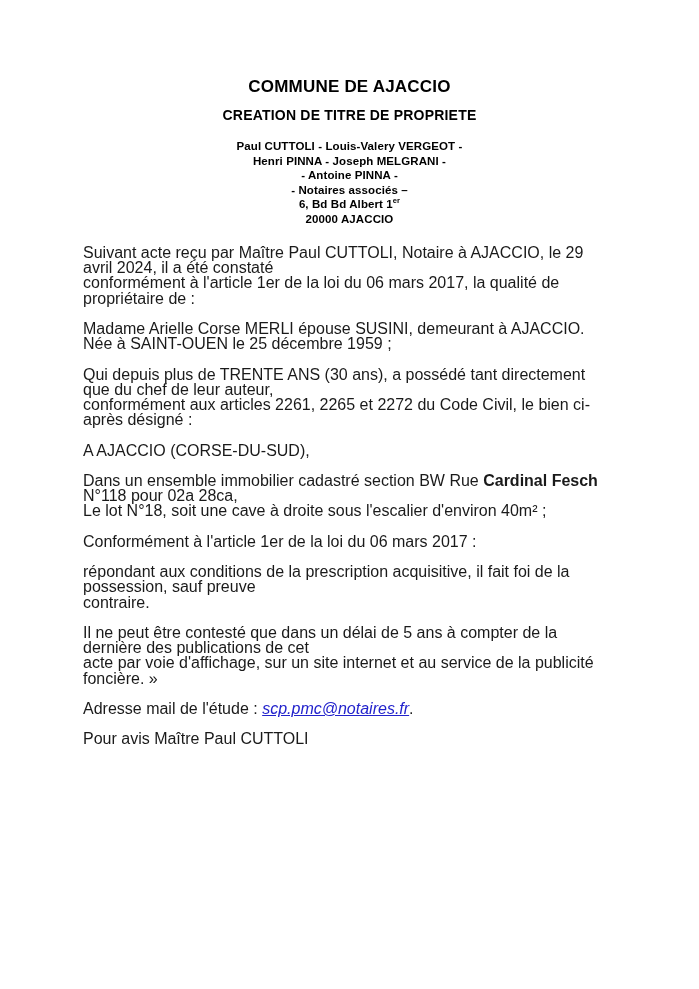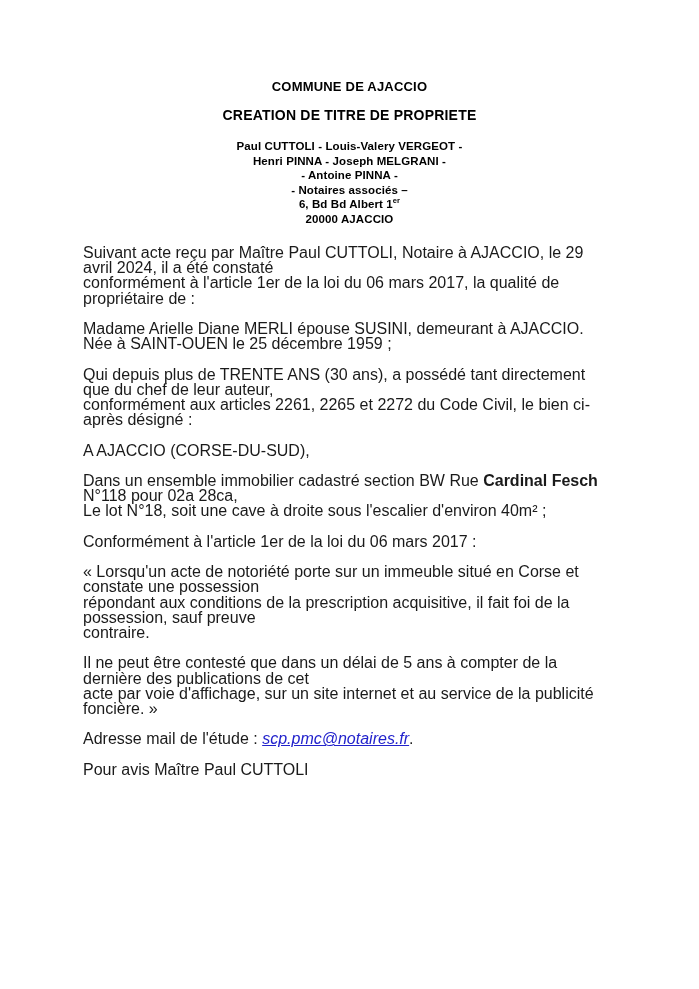--- a/index.html
+++ b/index.html
@@ -26,21 +26,21 @@
 
   
   .header {
     position: absolute;
     left: 0;
     top: 80px;
     width: 699px;
     text-align: center;
   }
   .header .commune {
-    font-size: 13px;
+    font-size: 17px;
     font-weight: bold;
     letter-spacing: 0.2px;
     line-height: 14px;
   }
   .header .creation {
     font-size: 14px;
     font-weight: bold;
     letter-spacing: 0.2px;
     line-height: 14px;
     margin-top: 14px;
@@ -114,40 +114,39 @@
   </div>
 
   <div class="body">
 
     <p class="para">
       <span class="nowrapline">Suivant acte reçu par Maître Paul CUTTOLI, Notaire à AJACCIO, le 29 avril 2024, il a été constaté</span>
       <span class="nowrapline">conformément à l'article 1er de la loi du 06 mars 2017, la qualité de propriétaire de :</span>
     </p>
 
     <p class="para">
-      <span class="nowrapline">Madame Arielle Diane MERLI épouse SUSINI, demeurant à AJACCIO.</span>
+      <span class="nowrapline">Madame Arielle Corse MERLI épouse SUSINI, demeurant à AJACCIO.</span>
       <span class="nowrapline">Née à SAINT-OUEN le 25 décembre 1959 ;</span>
     </p>
 
     <p class="para">
       <span class="nowrapline">Qui depuis plus de TRENTE ANS (30 ans), a possédé tant directement que du chef de leur auteur,</span>
       <span class="nowrapline">conformément aux articles 2261, 2265 et 2272 du Code Civil, le bien ci-après désigné :</span>
     </p>
 
     <p class="para">A AJACCIO (CORSE-DU-SUD),</p>
 
     <p class="para">
       <span class="nowrapline"><span>Dans un ensemble immobilier cadastré section BW Rue </span><span class="nb">Cardinal Fesch</span><span> N°118 pour 02a 28ca,</span></span>
       <span class="nowrapline">Le lot N°18, soit une cave à droite sous l'escalier d'environ 40m² ;</span>
     </p>
 
     <p class="para">Conformément à l'article 1er de la loi du 06 mars 2017 :</p>
 
     <p class="para">
-      <span class="nowrapline">« Lorsqu'un acte de notoriété porte sur un immeuble situé en Corse et constate une possession</span>
       <span class="nowrapline">répondant aux conditions de la prescription acquisitive, il fait foi de la possession, sauf preuve</span>
       <span class="nowrapline">contraire.</span>
     </p>
 
     <p class="para">
       <span class="nowrapline">Il ne peut être contesté que dans un délai de 5 ans à compter de la dernière des publications de cet</span>
       <span class="nowrapline">acte par voie d'affichage, sur un site internet et au service de la publicité foncière. »</span>
     </p>
 
     <p class="para"><span>Adresse mail de l'étude : </span><a class="maillink">scp.pmc@notaires.fr</a><span>.</span></p>

